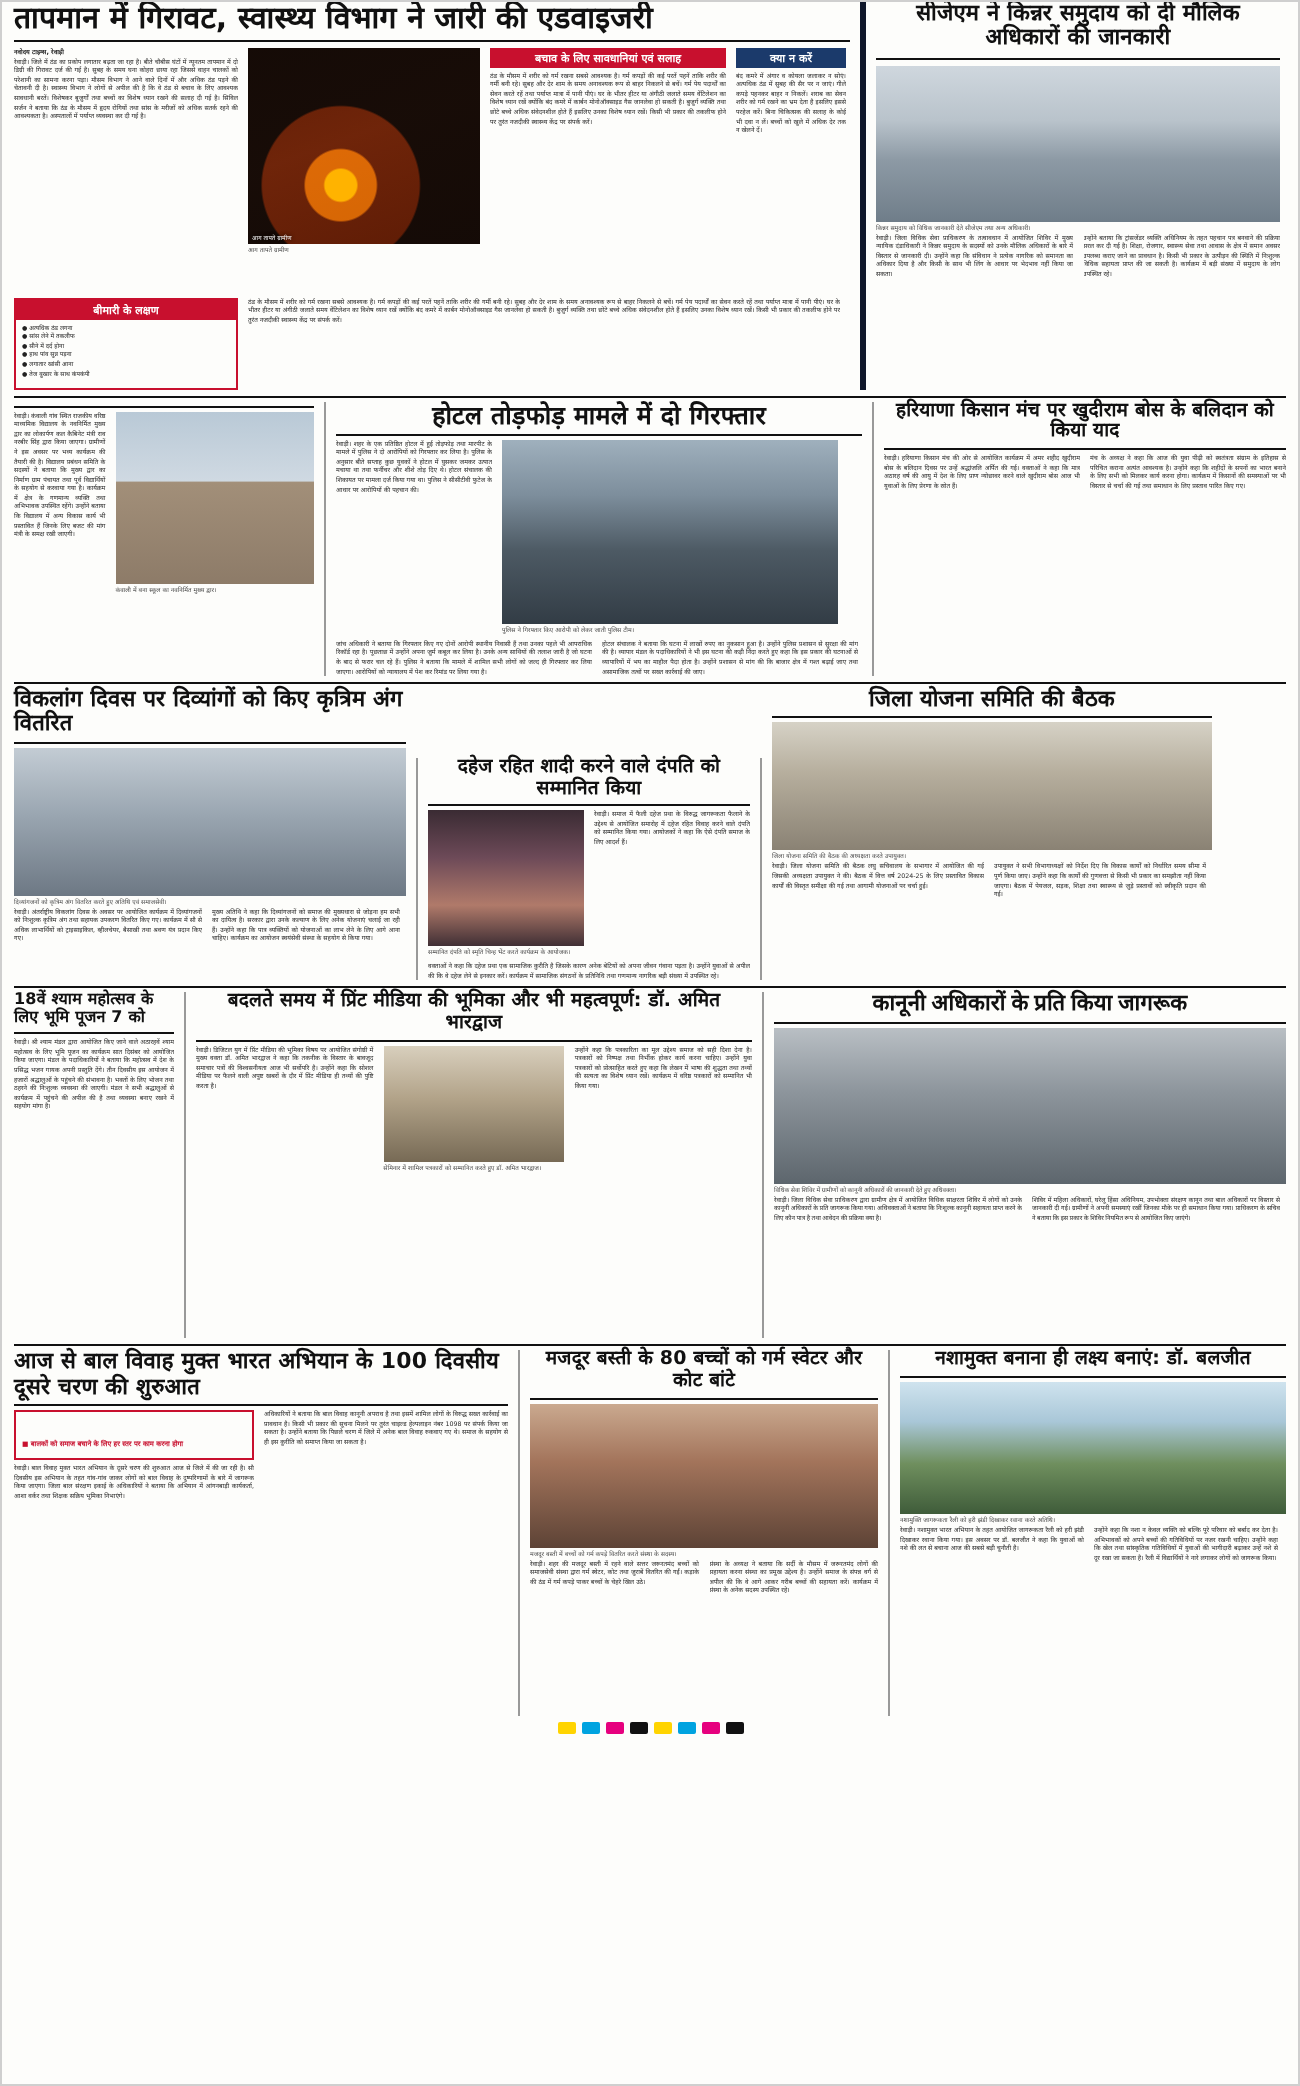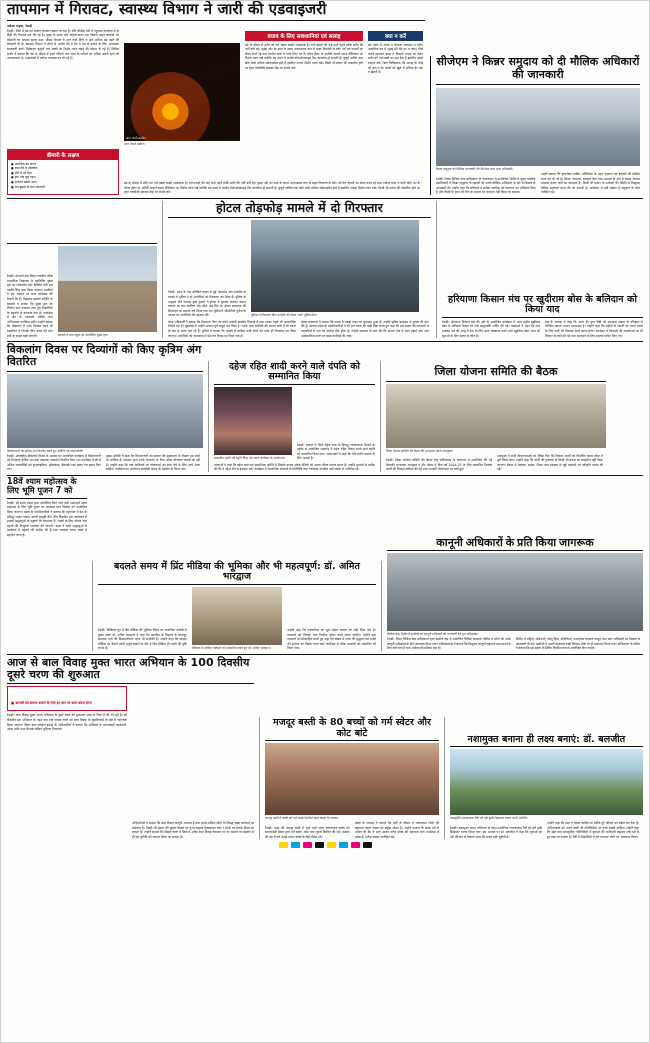--- a/index.html
+++ b/index.html
@@ -64,21 +64,21 @@
   .mast-icon {
     width: 20px; height: 20px;
     background: #c8102e;
     color: #fff;
     display: flex; align-items: center; justify-content: center;
     font-size: 11px; font-weight: bold;
     border-radius: 2px;
   }
 
   .band { padding: 0 6px; }
-  .cols { display: flex; gap: 5px; align-items: flex-end; }
+  .cols { display: flex; gap: 5px; }
 
   .hl {
     font-weight: bold;
     color: #111;
     line-height: 1.12;
     letter-spacing: .1px;
   }
   .hl-xl { font-size: 15px; }
   .hl-lg { font-size: 12.5px; }
   .hl-md { font-size: 11px; }
@@ -215,21 +215,21 @@
 ● सांस लेने में तकलीफ
 ● सीने में दर्द होना
 ● हाथ पांव सुन्न पड़ना
 ● लगातार खांसी आना
 ● तेज बुखार के साथ कंपकंपी</div>
           </div>
           <div style="width:296px;" class="body-txt">ठंड के मौसम में शरीर को गर्म रखना सबसे आवश्यक है। गर्म कपड़ों की कई परतें पहनें ताकि शरीर की गर्मी बनी रहे। सुबह और देर शाम के समय अनावश्यक रूप से बाहर निकलने से बचें। गर्म पेय पदार्थों का सेवन करते रहें तथा पर्याप्त मात्रा में पानी पीएं। घर के भीतर हीटर या अंगीठी जलाते समय वेंटिलेशन का विशेष ध्यान रखें क्योंकि बंद कमरे में कार्बन मोनोऑक्साइड गैस जानलेवा हो सकती है। बुजुर्ग व्यक्ति तथा छोटे बच्चे अधिक संवेदनशील होते हैं इसलिए उनका विशेष ध्यान रखें। किसी भी प्रकार की तकलीफ होने पर तुरंत नजदीकी स्वास्थ्य केंद्र पर संपर्क करें।</div>
         </div>
       </div>
 
-      <div style="width:210px;border-left:1px solid #0f172a;padding-left:5px;">
+      <div style="width:210px;border-left:3px solid #0f172a;padding-left:5px;">
         <div class="hl hl-md" style="text-align:center;">सीजेएम ने किन्नर समुदाय को दी मौलिक अधिकारों की जानकारी</div>
         <div style="border-top:1px solid #111;margin:3px 0;"></div>
         <div class="photo ph-meet" style="height:78px;"></div>
         <div class="cap">किन्नर समुदाय को विधिक जानकारी देते सीजेएम तथा अन्य अधिकारी।</div>
         <div class="cols">
           <div style="width:100px;" class="body-txt">रेवाड़ी। जिला विधिक सेवा प्राधिकरण के तत्वावधान में आयोजित शिविर में मुख्य न्यायिक दंडाधिकारी ने किन्नर समुदाय के सदस्यों को उनके मौलिक अधिकारों के बारे में विस्तार से जानकारी दी। उन्होंने कहा कि संविधान ने प्रत्येक नागरिक को समानता का अधिकार दिया है और किसी के साथ भी लिंग के आधार पर भेदभाव नहीं किया जा सकता।</div>
           <div style="width:100px;" class="body-txt">उन्होंने बताया कि ट्रांसजेंडर व्यक्ति अधिनियम के तहत पहचान पत्र बनवाने की प्रक्रिया सरल कर दी गई है। शिक्षा, रोजगार, स्वास्थ्य सेवा तथा आवास के क्षेत्र में समान अवसर उपलब्ध कराए जाने का प्रावधान है। किसी भी प्रकार के उत्पीड़न की स्थिति में निःशुल्क विधिक सहायता प्राप्त की जा सकती है। कार्यक्रम में बड़ी संख्या में समुदाय के लोग उपस्थित रहे।</div>
         </div>
       </div>
     </div>
@@ -286,21 +286,21 @@
         <div class="hl hl-md">विकलांग दिवस पर दिव्यांगों को किए कृत्रिम अंग वितरित</div>
         <div style="border-top:1px solid #111;margin:2px 0;"></div>
         <div class="photo ph-group" style="height:74px;"></div>
         <div class="cap">दिव्यांगजनों को कृत्रिम अंग वितरित करते हुए अतिथि एवं समाजसेवी।</div>
         <div class="cols">
           <div style="width:94px;" class="body-txt">रेवाड़ी। अंतर्राष्ट्रीय विकलांग दिवस के अवसर पर आयोजित कार्यक्रम में दिव्यांगजनों को निःशुल्क कृत्रिम अंग तथा सहायक उपकरण वितरित किए गए। कार्यक्रम में सौ से अधिक लाभार्थियों को ट्राइसाइकिल, व्हीलचेयर, बैसाखी तथा श्रवण यंत्र प्रदान किए गए।</div>
           <div style="width:94px;" class="body-txt">मुख्य अतिथि ने कहा कि दिव्यांगजनों को समाज की मुख्यधारा से जोड़ना हम सभी का दायित्व है। सरकार द्वारा उनके कल्याण के लिए अनेक योजनाएं चलाई जा रही हैं। उन्होंने कहा कि पात्र व्यक्तियों को योजनाओं का लाभ लेने के लिए आगे आना चाहिए। कार्यक्रम का आयोजन स्वयंसेवी संस्था के सहयोग से किया गया।</div>
         </div>
       </div>
 
-      <div style="width:173px;border-left:.5px solid #999;border-right:.5px solid #999;padding:0 5px;">
+      <div style="width:173px;border-left:.5px solid #999;border-right:.5px solid #999;padding:0 5px;margin-top:35px;">
         <div class="hl hl-sm" style="text-align:center;">दहेज रहित शादी करने वाले दंपति को सम्मानित किया</div>
         <div style="border-top:1px solid #111;margin:2px 0;"></div>
         <div class="cols">
           <div style="width:96px;">
             <div class="photo ph-stage" style="height:68px;"></div>
             <div class="cap">सम्मानित दंपति को स्मृति चिन्ह भेंट करते कार्यक्रम के आयोजक।</div>
           </div>
           <div style="width:96px;" class="body-txt">रेवाड़ी। समाज में फैली दहेज प्रथा के विरुद्ध जागरूकता फैलाने के उद्देश्य से आयोजित समारोह में दहेज रहित विवाह करने वाले दंपति को सम्मानित किया गया। आयोजकों ने कहा कि ऐसे दंपति समाज के लिए आदर्श हैं।</div>
         </div>
         <div class="body-txt" style="margin-top:2px;">वक्ताओं ने कहा कि दहेज प्रथा एक सामाजिक कुरीति है जिसके कारण अनेक बेटियों को अपना जीवन गंवाना पड़ता है। उन्होंने युवाओं से अपील की कि वे दहेज लेने से इनकार करें। कार्यक्रम में सामाजिक संगठनों के प्रतिनिधि तथा गणमान्य नागरिक बड़ी संख्या में उपस्थित रहे।</div>

